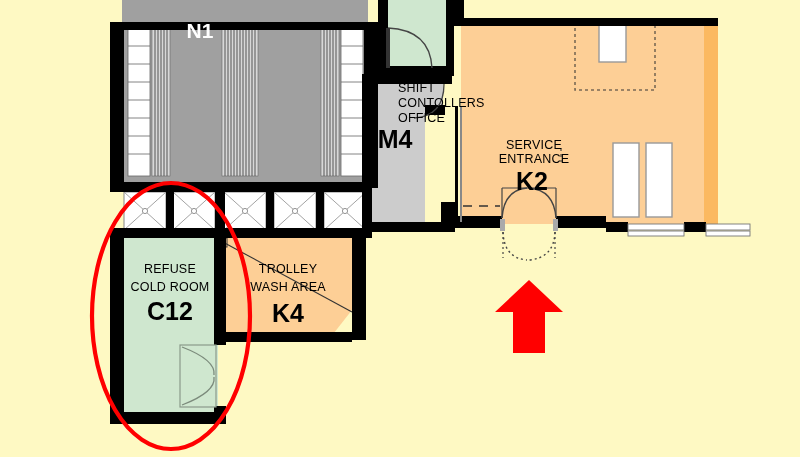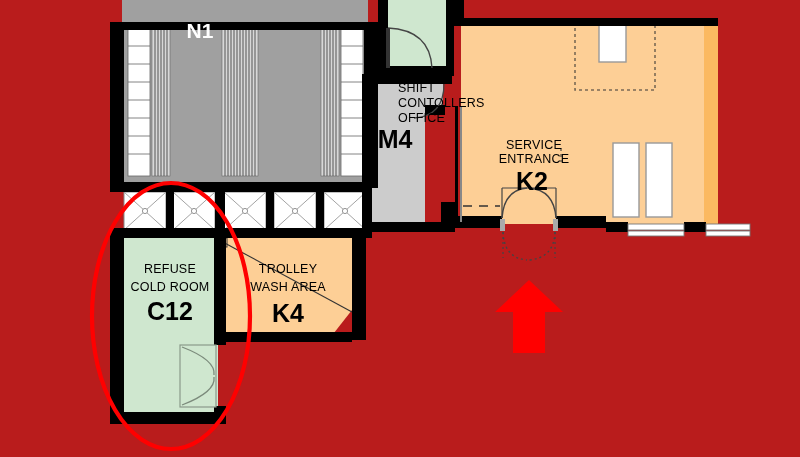--- a/index.html
+++ b/index.html
@@ -7,21 +7,21 @@
     padding: 0;
     background: #ffffff;
   }
   body {
     font-family: "Liberation Sans", sans-serif;
   }
   #plan-root {
     position: relative;
     width: 800px;
     height: 457px;
-    background: #b91c1c;
+    background: #fef9c3;
     overflow: hidden;
   }
   #plan-svg {
     display: block;
     width: 800px;
     height: 457px;
   }
   .room-label {
     font-family: "Liberation Sans", sans-serif;
     fill: #000000;

